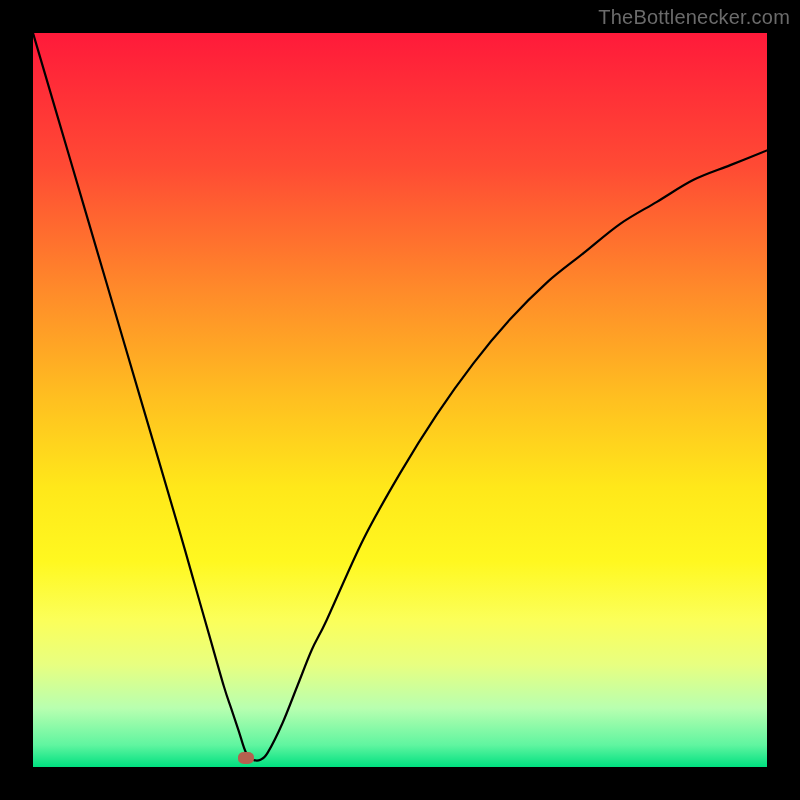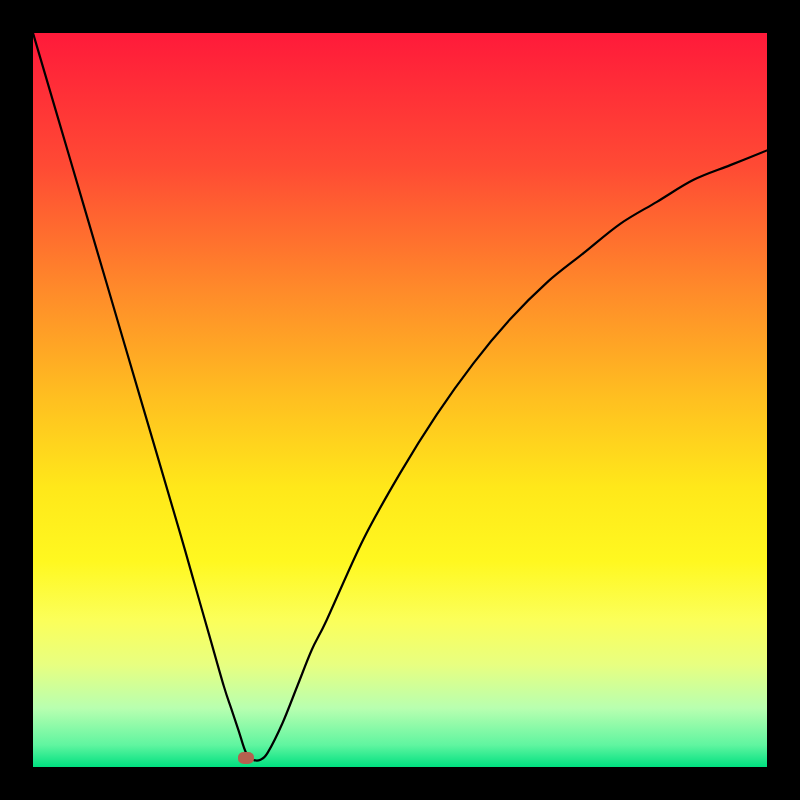--- a/index.html
+++ b/index.html
@@ -69,13 +69,14 @@
 
 <div class="frame">
   <div class="plot"></div>
 
   <svg class="curve" viewBox="0 0 734 734" preserveAspectRatio="none">
     <path d="M 0 0 C 6.116666666666667 20.796666666666663, 24.46666666666667 83.18666666666664, 36.7 124.77999999999997 C 48.93333333333334 166.3733333333333, 61.16666666666667 207.96666666666667, 73.4 249.56 C 85.63333333333334 291.15333333333336, 97.86666666666666 332.74666666666667, 110.1 374.34000000000003 C 122.33333333333333 415.9333333333334, 138.23666666666668 469.76, 146.8 499.12 C 155.36333333333334 528.48, 156.58666666666664 533.3733333333333, 161.48 550.5 C 166.37333333333333 567.6266666666667, 171.26666666666665 584.7533333333333, 176.16 601.88 C 181.05333333333334 619.0066666666667, 187.17000000000002 641.0266666666666, 190.84 653.26 C 194.51 665.4933333333333, 195.73333333333335 667.9399999999999, 198.18 675.28 C 200.62666666666667 682.62, 203.07333333333335 689.9599999999999, 205.52 697.3 C 207.96666666666667 704.64, 210.41333333333333 714.4266666666667, 212.85999999999999 719.32 C 215.30666666666664 724.2133333333334, 217.75333333333333 725.4366666666666, 220.2 726.66 C 222.64666666666665 727.8833333333333, 225.09333333333333 727.8833333333333, 227.54 726.66 C 229.98666666666665 725.4366666666666, 231.20999999999998 725.4366666666667, 234.88 719.32 C 238.55 713.2033333333334, 244.66666666666669 700.97, 249.56000000000003 689.96 C 254.45333333333338 678.95, 259.3466666666667 665.4933333333333, 264.24 653.26 C 269.1333333333333 641.0266666666666, 274.0266666666667 627.5699999999999, 278.92 616.56 C 283.81333333333333 605.55, 285.0366666666667 605.5500000000001, 293.6 587.2 C 302.16333333333336 568.85, 318.06666666666666 530.9266666666667, 330.3 506.46000000000004 C 342.53333333333336 481.99333333333334, 354.76666666666665 461.19666666666666, 367 440.4 C 379.23333333333335 419.6033333333333, 391.4666666666667 400.03000000000003, 403.70000000000005 381.68 C 415.9333333333334 363.33, 428.16666666666663 346.20333333333326, 440.4 330.29999999999995 C 452.6333333333333 314.39666666666665, 464.8666666666667 299.71666666666664, 477.1 286.26 C 489.33333333333337 272.80333333333334, 501.5666666666666 260.57, 513.8 249.56 C 526.0333333333333 238.55, 538.2666666666667 229.9866666666667, 550.5 220.20000000000005 C 562.7333333333333 210.41333333333338, 574.9666666666667 199.4033333333334, 587.2 190.84000000000003 C 599.4333333333334 182.27666666666667, 611.6666666666666 176.15999999999994, 623.9 168.81999999999994 C 636.1333333333333 161.47999999999993, 648.3666666666667 152.9166666666666, 660.6 146.79999999999995 C 672.8333333333334 140.6833333333333, 685.0666666666666 137.01333333333332, 697.3 132.12 C 709.5333333333333 127.22666666666669, 727.8833333333333 119.88666666666671, 734 117.44000000000005" fill="none" stroke="#000" stroke-width="2.2" stroke-linecap="round" stroke-linejoin="round"></path>
   </svg>
 
   <div class="marker" style="left: 246px; top: 758px;"></div>
 
+  <div class="attribution">TheBottlenecker.com</div>
 </div>
 
 </body></html>

